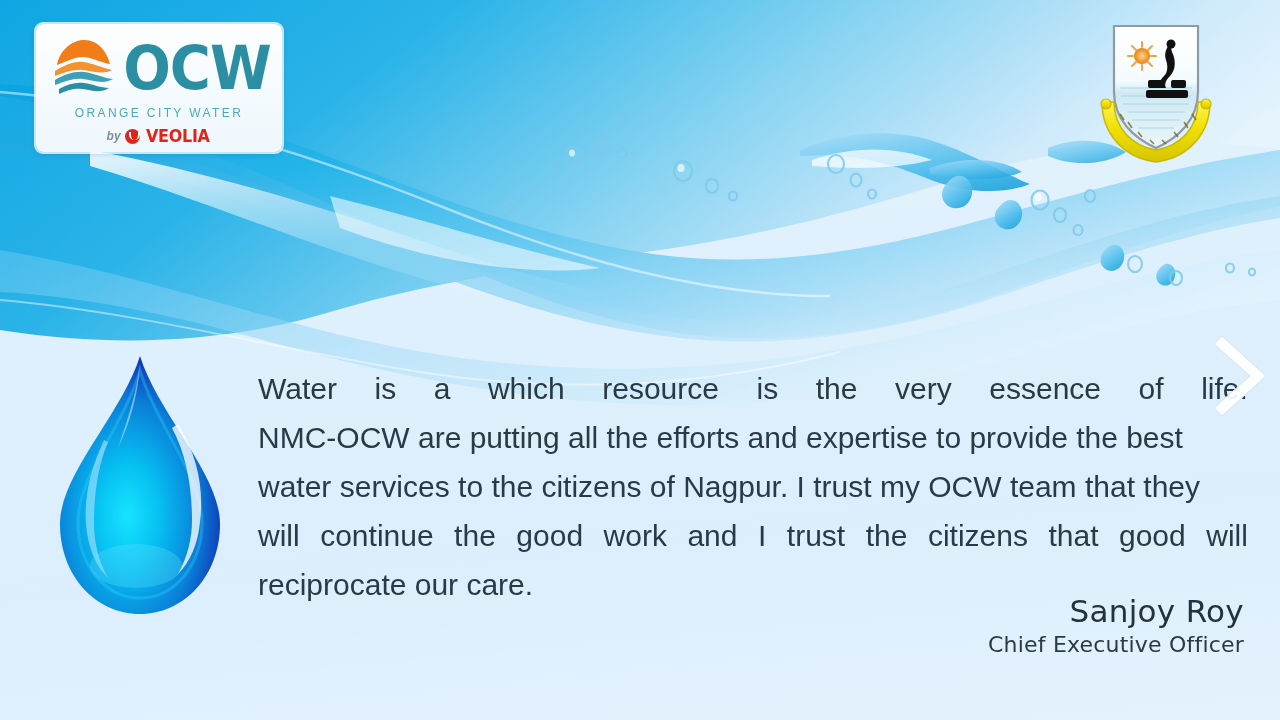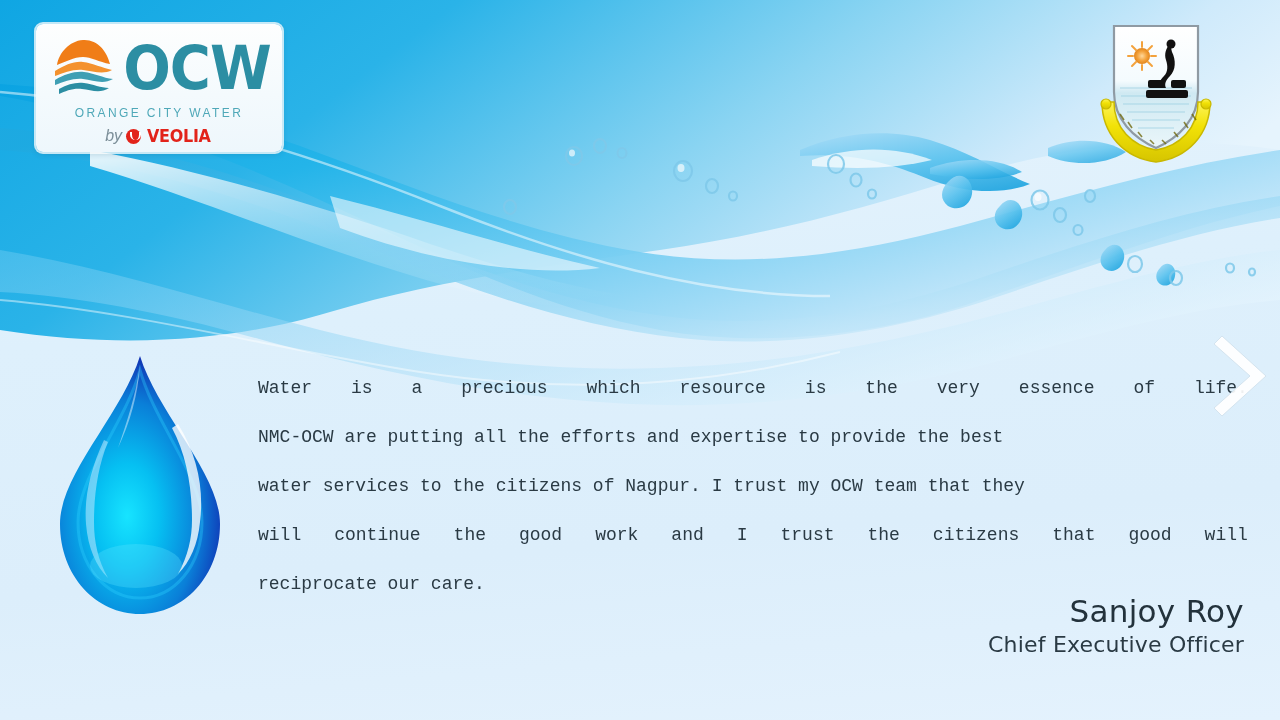--- a/index.html
+++ b/index.html
@@ -99,23 +99,23 @@
     position: absolute;
     left: 0; top: 102px;
     width: 100%;
     display: flex;
     align-items: center;
     justify-content: center;
     gap: 4px;
   }
   .by-text {
     font-style: italic;
-    font-size: 16px;
+    font-size: 12px;
     color: #7c8f99;
-    font-weight: 400;
+    font-weight: 700;
   }
   .veolia-dot {
     width: 15px; height: 15px;
     border-radius: 50%;
     background: #e2231a;
     position: relative;
   }
   .veolia-dot::after {
     content: "";
     position: absolute;
@@ -154,22 +154,22 @@
   }
 
   
   .message {
     position: absolute;
     left: 258px;
     top: 364px;
     width: 990px;
   }
   .msg-line {
-    font-family: Liberation Mono, monospace;
-    font-size: 18px;
+    font-family: Liberation Sans, sans-serif;
+    font-size: 30px;
     line-height: 49px;
     color: #2a3a44;
     text-align: justify;
     white-space: nowrap;
     display: flex;
     justify-content: space-between;
     align-items: flex-end;
   }
   .msg-line.last { justify-content: flex-start; }
   .msg-line > span { display: inline-block; }
@@ -454,21 +454,20 @@
 
     <path d="M88,12 C84,44 74,72 66,96 C78,70 86,44 88,12 Z" fill="#dff4ff" opacity="0.5"></path>
   </svg>
 
   <div class="message">
 
     <div class="msg-line">
       <span>Water</span>
       <span>is</span>
       <span>a</span>
-      <span>precious</span>
       <span>which</span>
       <span>resource</span>
       <span>is</span>
       <span>the</span>
       <span>very</span>
       <span>essence</span>
       <span>of</span>
       <span>life.</span>
     </div>
 

